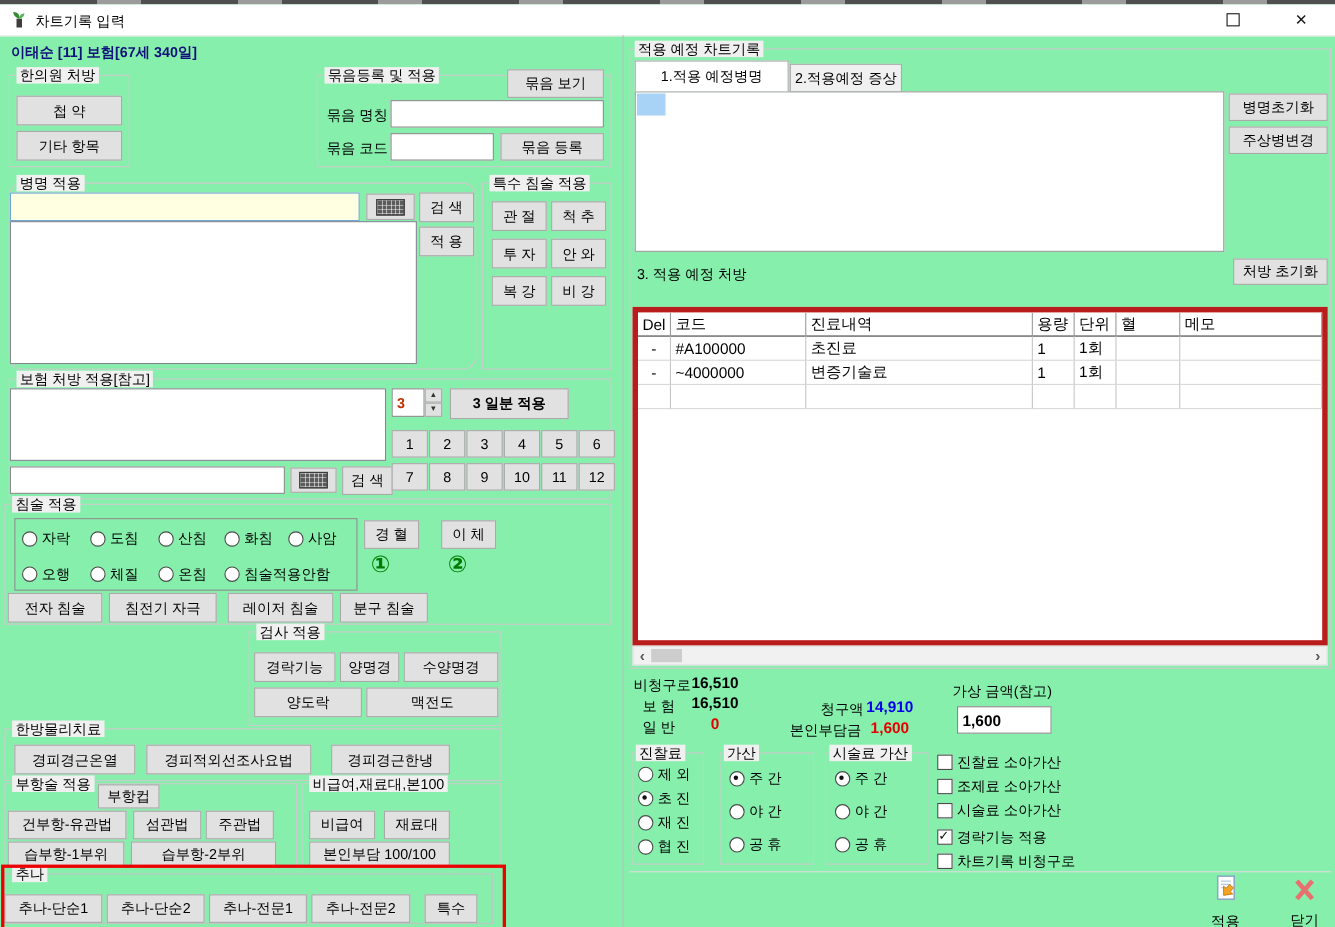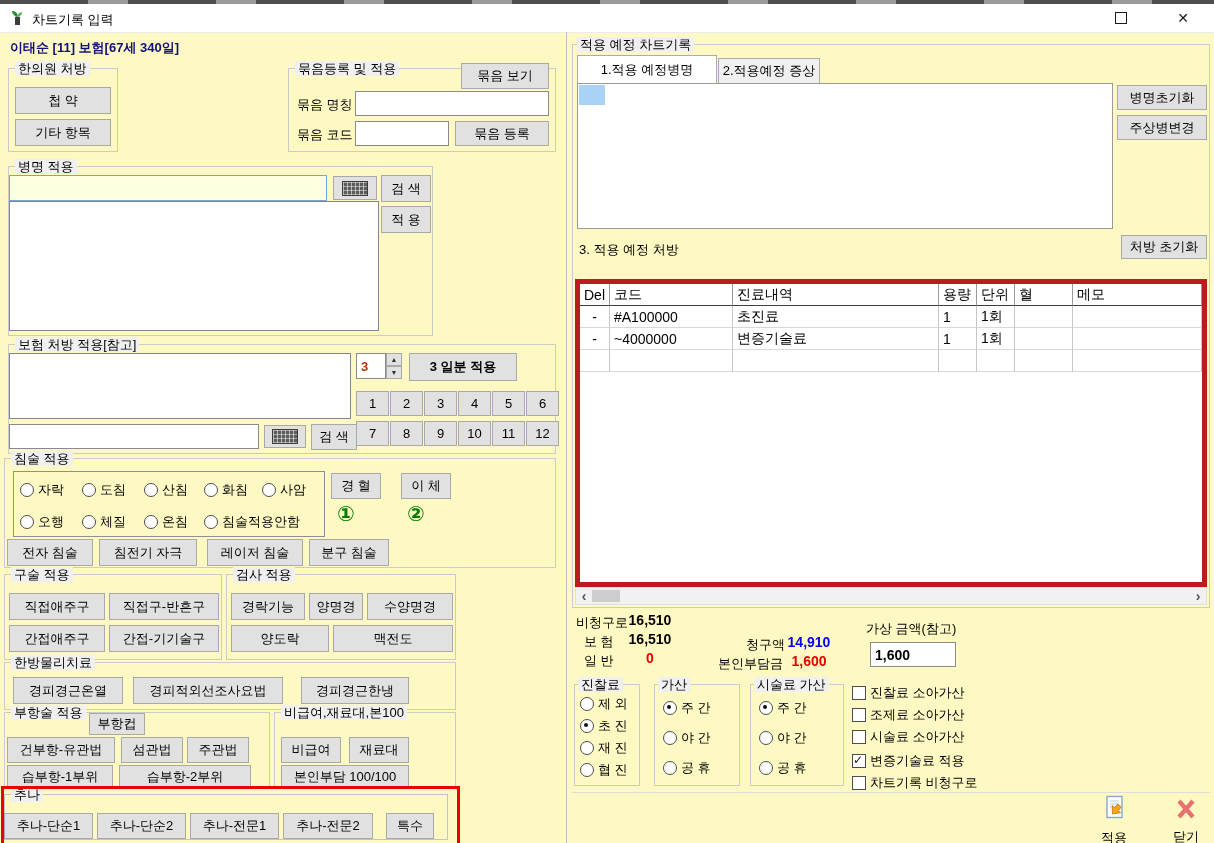--- a/index.html
+++ b/index.html
@@ -1,16 +1,16 @@
 <!DOCTYPE html>
 <html><head>
 <meta charset="utf-8">
 <style>
   html,body{margin:0;padding:0;background:#fff;}
-  #screen{position:relative;width:1214px;height:843px;background:#fef9c3;overflow:hidden;
+  #screen{position:relative;width:1214px;height:843px;background:#86efac;overflow:hidden;
           font-family:"Liberation Sans","DejaVu Sans",sans-serif;font-size:13px;color:#000;}
   .abs{position:absolute;box-sizing:border-box;}
   .topedge{position:absolute;left:0;top:0;width:1214px;height:4px;
            background:repeating-linear-gradient(90deg,#4f4f4f 0 88px,#9b9b9b 88px 128px);}
   .titlebar{position:absolute;left:0;top:4px;width:1214px;height:28px;background:#fff;border-bottom:1px solid #ececec;}
   .titletext{position:absolute;left:32px;top:7px;font-size:13px;}
   .wbtn{position:absolute;top:0;width:46px;height:28px;display:flex;align-items:center;justify-content:center;}
   .maxglyph{width:10px;height:10px;border:1px solid #1a1a1a;}
   .closeglyph{font-size:14px;color:#1a1a1a;}
   .group{position:absolute;box-sizing:border-box;border:1px solid #cbcbcb;}
@@ -92,31 +92,40 @@
   <div class="group" style="left:288px;top:68px;width:268px;height:84px;">
     <span class="glabel">묶음등록 및 적용</span>
     <div class="btn" style="left:172px;top:-6px;width:88px;height:26px;">묶음 보기</div>
     <span class="lbl" style="left:8px;top:27px;">묶음 명칭</span>
     <div class="tbox" style="left:66px;top:22px;width:194px;height:25px;"></div>
     <span class="lbl" style="left:8px;top:57px;">묶음 코드</span>
     <div class="tbox" style="left:66px;top:52px;width:94px;height:25px;"></div>
     <div class="btn" style="left:166px;top:52px;width:94px;height:25px;">묶음 등록</div>
   </div>
 
-  <div class="group" style="left:8px;top:166px;width:425px;height:170px;">
+  <div class="group" style="left:8px;top:166px;width:425px;height:170px;border-radius:12px;">
     <span class="glabel">병명 적용</span>
     <div class="tbox" style="left:0px;top:8px;width:318px;height:26px;background:#ffffe1;border:1px solid #6ea6d8;"></div>
     <div class="btn" style="left:324px;top:9px;width:44px;height:24px;">
       <span class="kbdglyph"></span>
     </div>
     <div class="btn" style="left:372px;top:8px;width:50px;height:27px;">검 색</div>
     <div class="btn" style="left:372px;top:39px;width:50px;height:27px;">적 용</div>
     <div class="listbox" style="left:0px;top:34px;width:370px;height:130px;"></div>
   </div>
 
+  <div class="group" style="left:438px;top:166px;width:118px;height:170px;">
+    <span class="glabel">특수 침술 적용</span>
+    <div class="btn" style="left:8px;top:16px;width:50px;height:27px;">관 절</div>
+    <div class="btn" style="left:62px;top:16px;width:50px;height:27px;">척 추</div>
+    <div class="btn" style="left:8px;top:50px;width:50px;height:27px;">투 자</div>
+    <div class="btn" style="left:62px;top:50px;width:50px;height:27px;">안 와</div>
+    <div class="btn" style="left:8px;top:84px;width:50px;height:27px;">복 강</div>
+    <div class="btn" style="left:62px;top:84px;width:50px;height:27px;">비 강</div>
+  </div>
 
   <div class="group" style="left:8px;top:344px;width:548px;height:110px;">
     <span class="glabel">보험 처방 적용[참고]</span>
     <div class="listbox" style="left:0px;top:8px;width:342px;height:66px;"></div>
     <div class="tbox" style="left:0px;top:79px;width:250px;height:25px;"></div>
     <div class="btn" style="left:255px;top:80px;width:42px;height:23px;">
       <span class="kbdglyph"></span>
     </div>
     <div class="btn" style="left:302px;top:79px;width:46px;height:26px;">검 색</div>
     <div class="tbox" style="left:347px;top:8px;width:30px;height:26px;font-weight:bold;color:#c03000;">3</div>
@@ -180,27 +189,20 @@
     <div class="btn" style="left:326px;top:14px;width:50px;height:26px;">경 혈</div>
     <div class="btn" style="left:396px;top:14px;width:50px;height:26px;">이 체</div>
     <span class="circnum" style="left:332px;top:44px;">①</span>
     <span class="circnum" style="left:402px;top:44px;">②</span>
     <div class="btn" style="left:2px;top:80px;width:86px;height:27px;">전자 침술</div>
     <div class="btn" style="left:94px;top:80px;width:98px;height:27px;">침전기 자극</div>
     <div class="btn" style="left:202px;top:80px;width:96px;height:27px;">레이저 침술</div>
     <div class="btn" style="left:304px;top:80px;width:80px;height:27px;">분구 침술</div>
   </div>
 
-  <div class="group" style="left:4px;top:574px;width:218px;height:86px;">
-    <span class="glabel">구술 적용</span>
-    <div class="btn" style="left:4px;top:18px;width:96px;height:27px;">직접애주구</div>
-    <div class="btn" style="left:104px;top:18px;width:110px;height:27px;">직접구-반흔구</div>
-    <div class="btn" style="left:4px;top:50px;width:96px;height:27px;">간접애주구</div>
-    <div class="btn" style="left:104px;top:50px;width:110px;height:27px;">간접-기기술구</div>
-  </div>
 
   <div class="group" style="left:226px;top:574px;width:230px;height:86px;">
     <span class="glabel">검사 적용</span>
     <div class="btn" style="left:4px;top:18px;width:74px;height:27px;">경락기능</div>
     <div class="btn" style="left:82px;top:18px;width:54px;height:27px;">양명경</div>
     <div class="btn" style="left:140px;top:18px;width:86px;height:27px;">수양명경</div>
     <div class="btn" style="left:4px;top:50px;width:98px;height:27px;">양도락</div>
     <div class="btn" style="left:106px;top:50px;width:120px;height:27px;">맥전도</div>
   </div>
 
@@ -369,21 +371,21 @@
   <label class="citem" style="left:852px;top:706px;">
       <span class="cbx"></span>
       <span>조제료 소아가산</span>
     </label>
   <label class="citem" style="left:852px;top:728px;">
       <span class="cbx"></span>
       <span>시술료 소아가산</span>
     </label>
   <label class="citem checked" style="left:852px;top:752px;">
       <span class="cbx"></span>
-      <span>변증기술료 적용</span>
+      <span>경락기능 적용</span>
     </label>
   <label class="citem" style="left:852px;top:774px;">
       <span class="cbx"></span>
       <span>차트기록 비청구로</span>
     </label>
 
   <div class="hdiv" style="left:572px;top:792px;width:638px;height:1px;"></div>
 
   <div class="footbtn" style="left:1088px;top:795px;width:52px;">
     <span>

